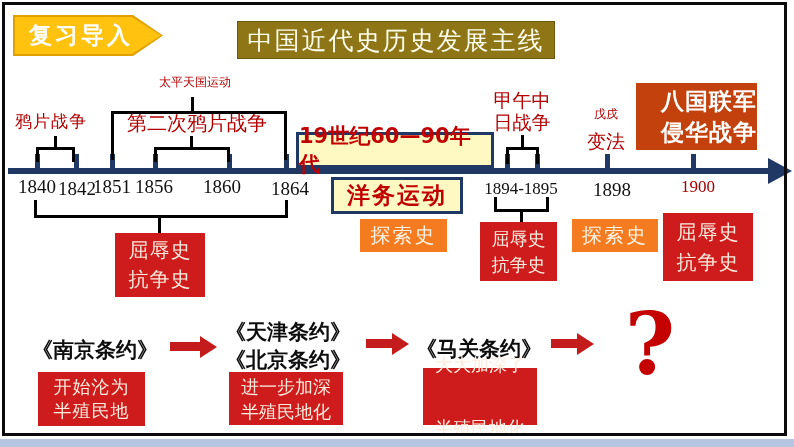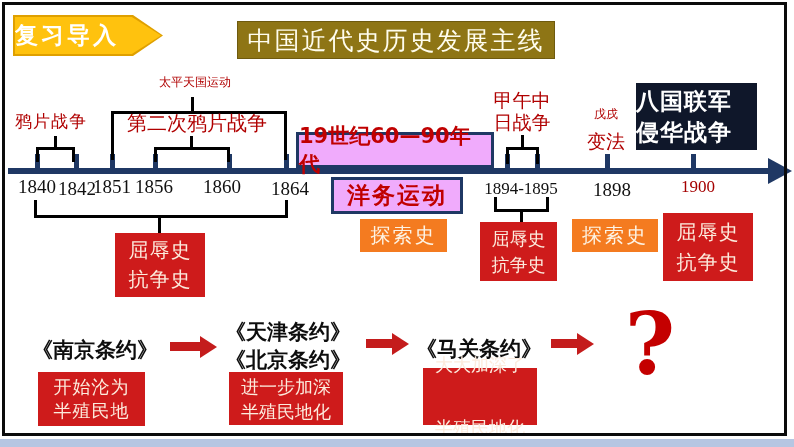--- a/index.html
+++ b/index.html
@@ -14,21 +14,21 @@
   .bottom-strip { position:absolute; left:0; bottom:0; width:794px; height:8px; background:#b6c6e2; }
 
   
   .badge-outer {
     position:absolute; left:13px; top:15px; width:150px; height:41px; background:#dfa000;
     clip-path:polygon(0 0, 80% 0, 100% 50%, 80% 100%, 0 100%);
   }
   .badge-inner {
     position:absolute; left:2px; top:2px; width:146px; height:37px; background:#ffc20e;
     clip-path:polygon(0 0, 80% 0, 100% 50%, 80% 100%, 0 100%);
-    display:flex; align-items:center; box-sizing:border-box;
+    display:flex; align-items:center; padding-left:14px; box-sizing:border-box;
   }
   .badge-text { color:#ffffff; font-size:23px; font-weight:bold; letter-spacing:3px; }
   .banner {
     position:absolute; left:237px; top:21px; width:318px; height:38px;
     background:#8e7515; border:1px solid #6e5a0e; box-sizing:border-box;
     display:flex; align-items:center; justify-content:center;
   }
   .banner-text { color:#fffdee; font-size:25px; letter-spacing:2px; }
 
   
@@ -48,27 +48,27 @@
   
   .bk { position:absolute; box-sizing:border-box; }
   .bk-down { border-top:3px solid #000; border-left:3px solid #000; border-right:3px solid #000; }
   .bk-up   { border-bottom:3px solid #000; border-left:3px solid #000; border-right:3px solid #000; }
   .stem { position:absolute; width:3px; background:#000; }
 
   
   .ev { position:absolute; color:#b00000; white-space:nowrap; }
   .ev-center { transform:translateX(-50%); text-align:center; }
   .navy-box {
-    position:absolute; left:636px; top:83px; width:121px; height:67px; background:#0f172a;
-    color:#ffffff; font-weight:bold; font-size:23px; text-align:left; line-height:31px;
+    position:absolute; left:636px; top:83px; width:121px; height:67px; background:#c2410c;
+    color:#ffffff; font-weight:bold; font-size:23px; text-align:right; line-height:31px;
     display:flex; flex-direction:column; justify-content:center; letter-spacing:1px;
   }
 
   .gold-box {
-    position:absolute; background:#f0abfc; border:3px solid #1f3864; box-sizing:border-box;
+    position:absolute; background:#fef9c3; border:3px solid #1f3864; box-sizing:border-box;
     display:flex; align-items:center; justify-content:center;
     color:#c00000; font-weight:bold;
   }
   .period-box { left:296px; top:132px; width:198px; height:36px; font-size:21px; }
   .movement-box { left:331px; top:177px; width:132px; height:37px; font-size:23px; letter-spacing:2px; }
 
   .red-box {
     position:absolute; background:#ce1b1b; color:#fcebdd; text-align:center;
     display:flex; flex-direction:column; justify-content:center;
   }

